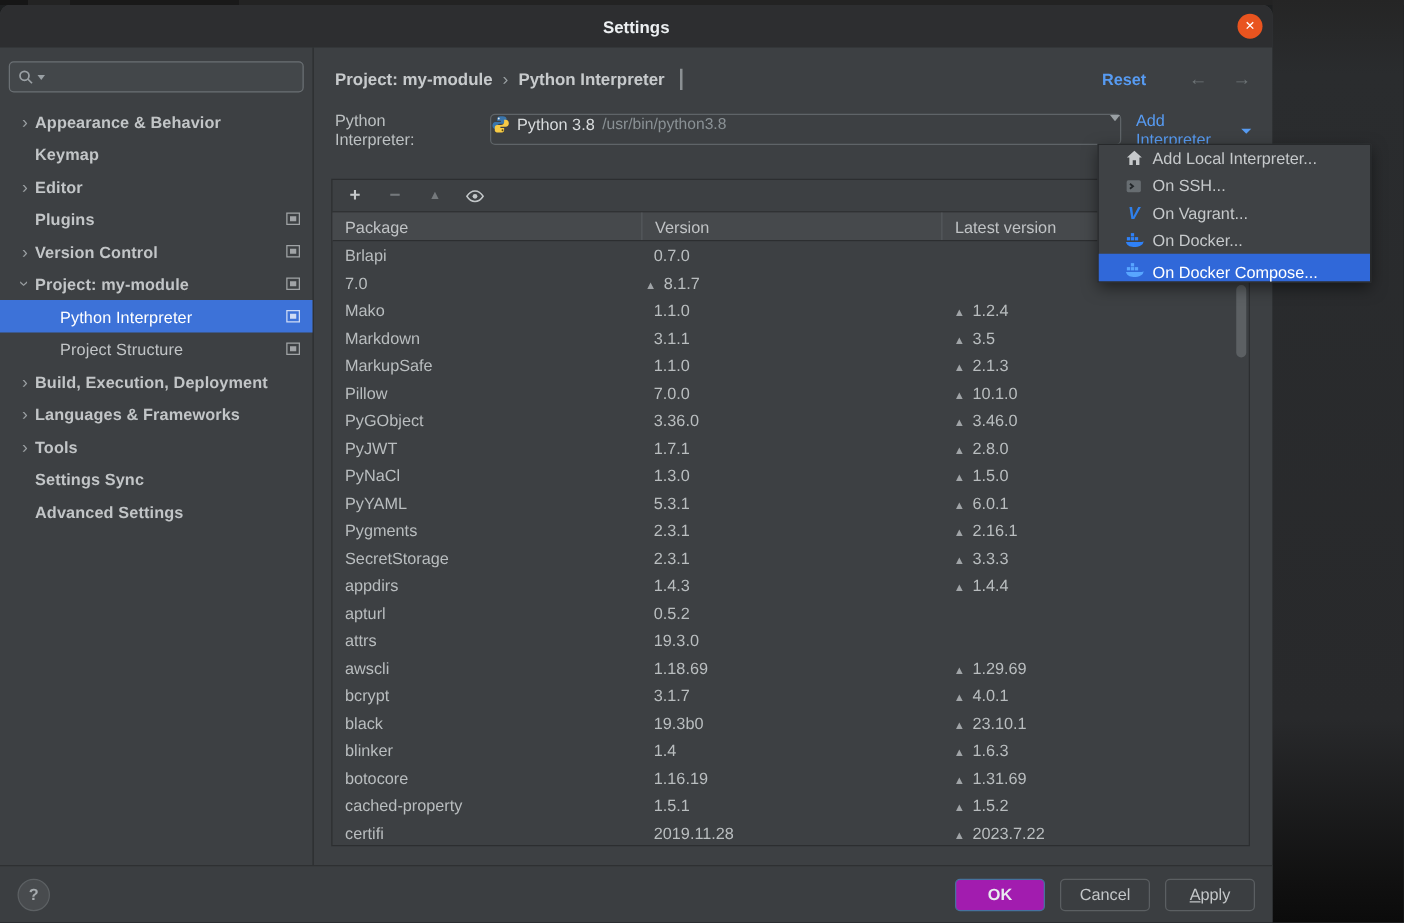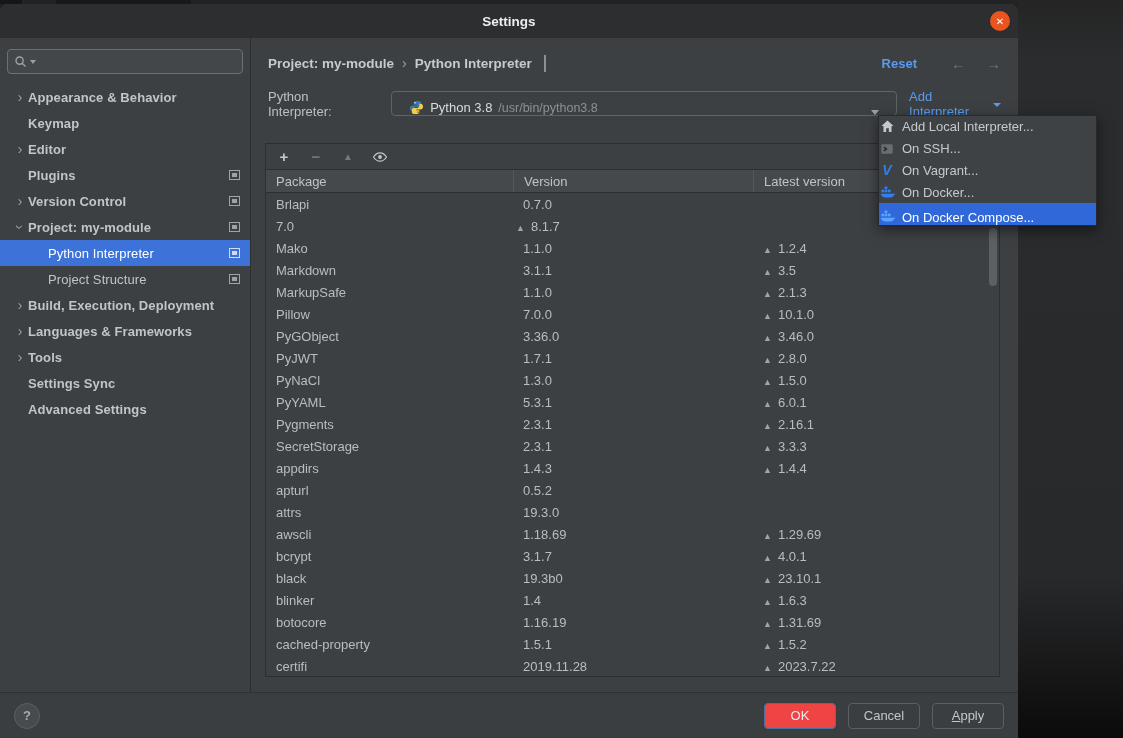--- a/index.html
+++ b/index.html
@@ -48,21 +48,21 @@
   .crumb-sep { color:#9aa0a3; font-size:14px; }
   .crumb-box { color:#a6abae; margin-left:4px; }
   .spacer { flex:1; }
   .link { color:#579bf2; cursor:pointer; }
   .reset { font-weight:bold; margin-right:14px; }
   .nav-arrow { color:#6f7578; font-size:15px; margin-left:12px; cursor:pointer; }
 
   .interp-row { margin:16px 17px 0 17px; height:25px; display:flex; align-items:center; }
   .interp-label { margin-right:24px; color:#bcc0c2; }
   .combo { width:546px; height:25px; border:1px solid #5f6468; border-radius:4px; background:#3d4043;
-    display:flex; align-items:flex-end; padding:0 17px; gap:6px; cursor:pointer; }
+    display:flex; align-items:flex-start; padding:0 0; gap:6px; cursor:pointer; }
   .combo .name { color:#d8dbdd; }
   .combo .path { color:#8a9195; font-size:12.5px; }
   .combo-arrow { margin-left:auto; width:0; height:0; border-left:4.5px solid transparent;
     border-right:4.5px solid transparent; border-top:5px solid #9aa0a4; }
   .add-link { margin-left:12px; display:flex; align-items:center; gap:5px; }
   .link-chev { width:0; height:0; border-left:4px solid transparent; border-right:4px solid transparent;
     border-top:4.5px solid #579bf2; margin-top:2px; }
 
   
   .panel { position:absolute; left:14px; top:105px; width:735px; height:534px;
@@ -86,26 +86,26 @@
   .vthumb { position:absolute; top:32px; left:0; width:8px; height:58px; background:#5c6063; border-radius:4px; }
 
   
   .footer { flex:0 0 46px; border-top:1px solid #2e3032; background:#3b3e41;
     display:flex; align-items:center; padding:0 14px; }
   .help-btn { width:26px; height:26px; border-radius:50%; background:#484b4e; border:1px solid #5c6063;
     color:#a6abae; display:flex; align-items:center; justify-content:center; font-weight:bold; cursor:pointer; }
   .btns { margin-left:auto; display:flex; gap:12px; }
   .btn { min-width:72px; height:26px; border-radius:4px; border:1px solid #5b5f62; background:transparent;
     color:#c3c6c8; font:inherit; cursor:pointer; padding:0 12px; }
-  .btn.primary { background:#ef4444; border-color:#46729c; color:#e8ecef; font-weight:normal; }
+  .btn.primary { background:#a21caf; border-color:#46729c; color:#e8ecef; font-weight:bold; }
 
   
   .menu { position:absolute; left:878px; top:115px; width:219px; background:#3f4245;
     border:1px solid #27292b; box-shadow:0 4px 12px rgba(0,0,0,.5); z-index:20; padding:0; }
-  .menu-item { height:21.8px; display:flex; align-items:center; gap:7px; padding-left:0;
+  .menu-item { height:21.8px; display:flex; align-items:center; gap:7px; padding-left:20px;
     color:#c6c9cb; cursor:pointer; white-space:nowrap; }
   .menu-item.selected { background:#3068d9; color:#fff;align-items:flex-end; }
   .mi-icon { width:16px; height:16px; flex:0 0 16px; display:flex; align-items:center; justify-content:center; }
   .vag { color:#2f80ec; font-weight:bold; font-size:14px; font-style:italic; }
 
   svg { display:block; }
 </style>
 </head>
 <body>
 

